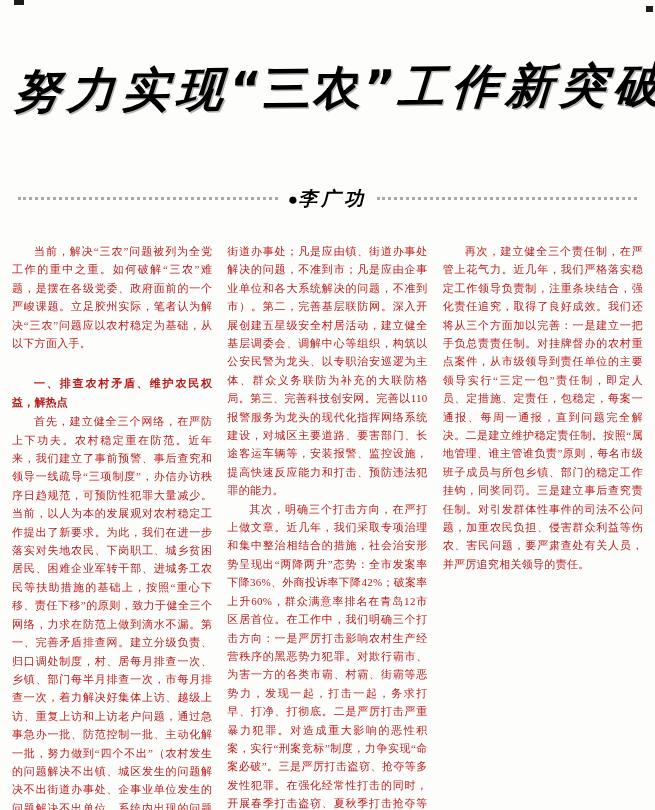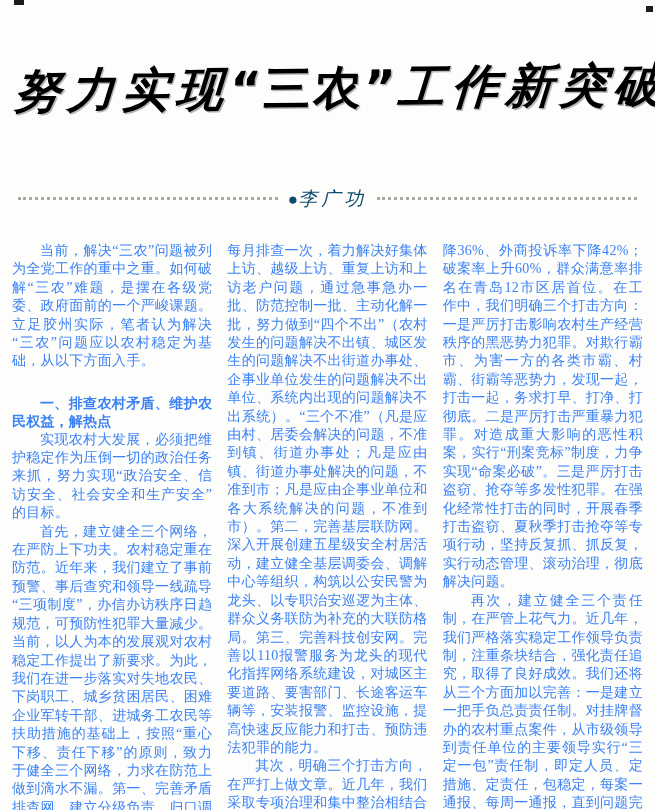--- a/index.html
+++ b/index.html
@@ -55,45 +55,45 @@
   }
   .ornament{
     flex:1;
     height:0;
     border-top:3px dotted #8f8d88;
     opacity:.75;
   }
   .byline{
     flex:none;
     font-size:19px;
-    font-weight:normal;
+    font-weight:bold;
     font-style:italic;
     letter-spacing:4px;
-    color:#0c4a6e;
+    color:#000000;
     white-space:nowrap;
   }
   .byline .bullet{font-style:normal;font-size:17px;letter-spacing:0;}
 
   
   .article{
     margin:30px 12px 0 12px;
     height:612px;
     overflow:hidden;
     column-count:3;
     column-gap:15px;
     column-fill:auto;
     text-align:justify;
   }
   .para{
     margin:0;
-    font-size:14px;
+    font-size:11px;
     line-height:18.4px;
     text-indent:2em;
     letter-spacing:.3px;
-    color:#3b82f6;
+    color:#b91c1c;
     font-family:"Liberation Serif","DejaVu Serif",serif;
   }
   .para.heading{
     font-weight:bold;
     font-family:"DejaVu Sans","Liberation Sans",sans-serif;
     letter-spacing:.2px;
     margin-top:23px;
   }
 </style>
 </head>
@@ -110,19 +110,18 @@
 
   <div class="byline-row">
     <div class="ornament"></div>
     <div class="byline"><span class="bullet">●</span><span>李广功</span></div>
     <div class="ornament"></div>
   </div>
 
   <div class="article" id="article-columns">
       <p class="para">当前，解决“三农”问题被列为全党工作的重中之重。如何破解“三农”难题，是摆在各级党委、政府面前的一个严峻课题。立足胶州实际，笔者认为解决“三农”问题应以农村稳定为基础，从以下方面入手。</p>
       <p class="para heading">一、排查农村矛盾、维护农民权益，解热点</p>
-      <p class="para">实现农村大发展，必须把维护稳定作为压倒一切的政治任务来抓，努力实现“政治安全、信访安全、社会安全和生产安全”的目标。</p>
       <p class="para">首先，建立健全三个网络，在严防上下功夫。农村稳定重在防范。近年来，我们建立了事前预警、事后查究和领导一线疏导“三项制度”，办信办访秩序日趋规范，可预防性犯罪大量减少。当前，以人为本的发展观对农村稳定工作提出了新要求。为此，我们在进一步落实对失地农民、下岗职工、城乡贫困居民、困难企业军转干部、进城务工农民等扶助措施的基础上，按照“重心下移、责任下移”的原则，致力于健全三个网络，力求在防范上做到滴水不漏。第一、完善矛盾排查网。建立分级负责、归口调处制度，村、居每月排查一次、乡镇、部门每半月排查一次，市每月排查一次，着力解决好集体上访、越级上访、重复上访和上访老户问题，通过急事急办一批、防范控制一批、主动化解一批，努力做到“四个不出”（农村发生的问题解决不出镇、城区发生的问题解决不出街道办事处、企事业单位发生的问题解决不出单位、系统内出现的问题解决不出系统）。“三个不准”（凡是应由村、居委会解决的问题，不准到镇、街道办事处；凡是应由镇、街道办事处解决的问题，不准到市；凡是应由企事业单位和各大系统解决的问题，不准到市）。第二，完善基层联防网。深入开展创建五星级安全村居活动，建立健全基层调委会、调解中心等组织，构筑以公安民警为龙头、以专职治安巡逻为主体、群众义务联防为补充的大联防格局。第三、完善科技创安网。完善以110报警服务为龙头的现代化指挥网络系统建设，对城区主要道路、要害部门、长途客运车辆等，安装报警、监控设施，提高快速反应能力和打击、预防违法犯罪的能力。</p>
       <p class="para">其次，明确三个打击方向，在严打上做文章。近几年，我们采取专项治理和集中整治相结合的措施，社会治安形势呈现出“两降两升”态势：全市发案率下降36%、外商投诉率下降42%；破案率上升60%，群众满意率排名在青岛12市区居首位。在工作中，我们明确三个打击方向：一是严厉打击影响农村生产经营秩序的黑恶势力犯罪。对欺行霸市、为害一方的各类市霸、村霸、街霸等恶势力，发现一起，打击一起，务求打早、打净、打彻底。二是严厉打击严重暴力犯罪。对造成重大影响的恶性积案，实行“刑案竞标”制度，力争实现“命案必破”。三是严厉打击盗窃、抢夺等多发性犯罪。在强化经常性打击的同时，开展春季打击盗窃、夏秋季打击抢夺等专项行动，坚持反复抓、抓反复，实行动态管理、滚动治理，彻底解决问题。</p>
       <p class="para">再次，建立健全三个责任制，在严管上花气力。近几年，我们严格落实稳定工作领导负责制，注重条块结合，强化责任追究，取得了良好成效。我们还将从三个方面加以完善：一是建立一把手负总责责任制。对挂牌督办的农村重点案件，从市级领导到责任单位的主要领导实行“三定一包”责任制，即定人员、定措施、定责任，包稳定，每案一通报、每周一通报，直到问题完全解决。二是建立维护稳定责任制。按照“属地管理、谁主管谁负责”原则，每名市级班子成员与所包乡镇、部门的稳定工作挂钩，同奖同罚。三是建立事后查究责任制。对引发群体性事件的司法不公问题，加重农民负担、侵害群众利益等伤农、害民问题，要严肃查处有关人员，并严厉追究相关领导的责任。</p>
     </div>
 
 </div>
 
 </body></html>

